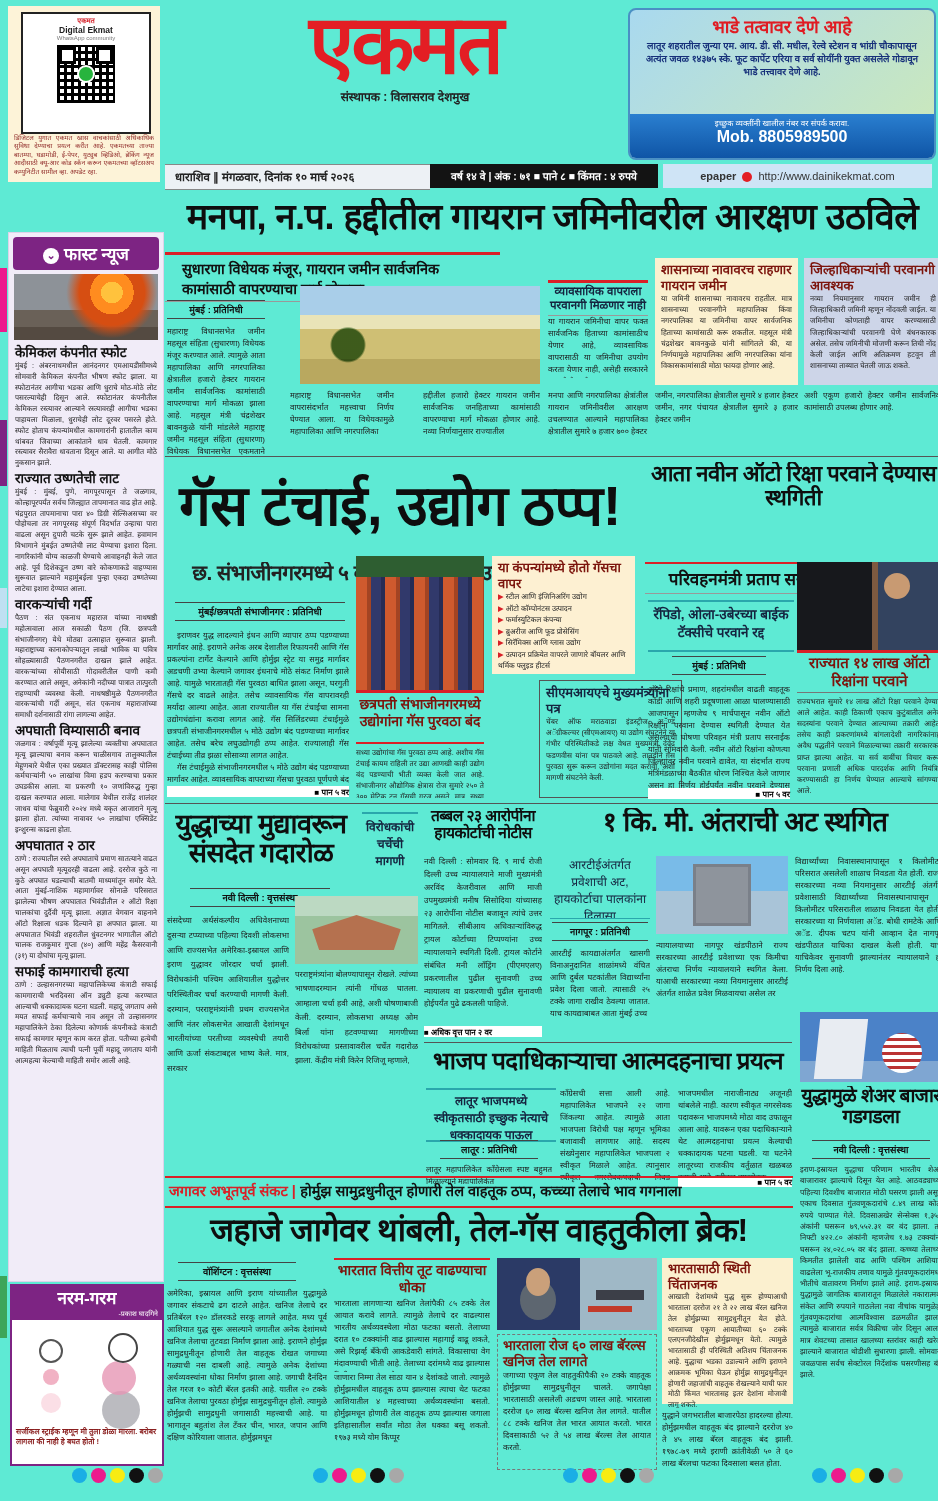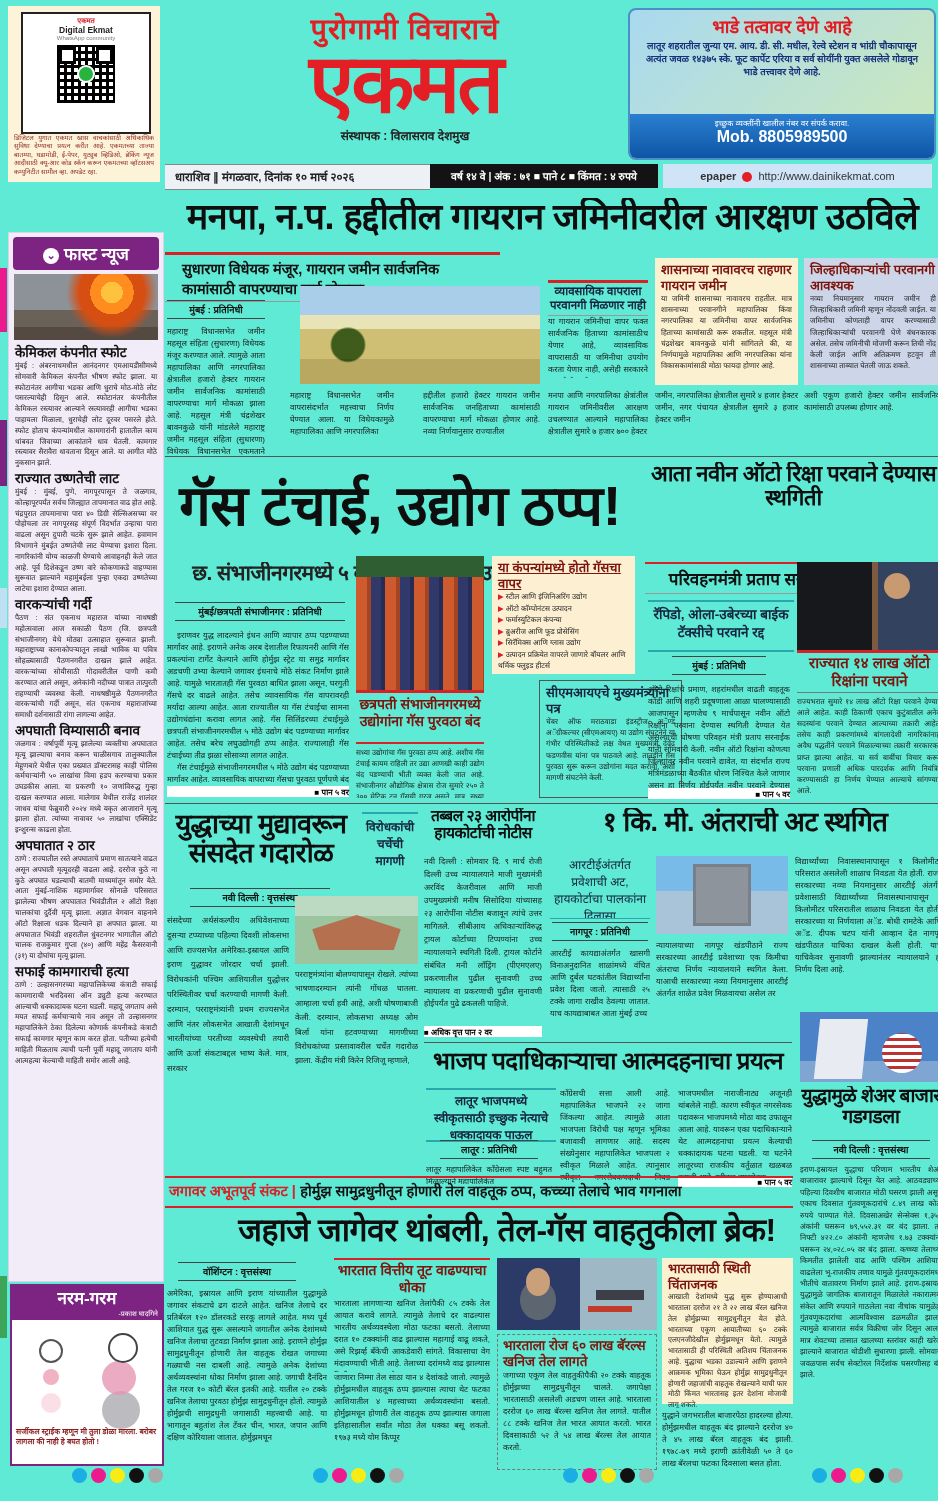--- a/index.html
+++ b/index.html
@@ -57,21 +57,20 @@
       <div style="text-align:center;font-weight:bold;font-size:8.5px;color:#222;">Digital Ekmat</div>
       <div style="text-align:center;font-size:6px;color:#777;">WhatsApp community</div>
       <div class="qr" style="margin:4px auto 0;width:58px;height:58px;">
           <span class="wicon"></span>
         </div>
     </div>
     <div class="abs ov" style="left:6px;top:128px;width:140px;height:46px;font-size:6.6px;line-height:1.28;color:#8a1f1f;text-align:justify;">डिजिटल युगात एकमत खास वाचकांसाठी अधिकाधिक सुविधा देण्याचा प्रयत्न करीत आहे. एकमतच्या ताज्या बातम्या, घडामोडी, ई-पेपर, युट्युब व्हिडिओ, ब्रेकिंग न्यूज आदीसाठी क्यू-आर कोड स्कॅन करून एकमतच्या व्हॉटसअप कम्युनिटीत सामील व्हा. अपडेट रहा.</div>
   </div>
 
   <div class="abs" style="left:190px;top:8px;width:430px;height:152px;text-align:center;">
-    <div style="color:#e31e24;font-weight:900;font-size:29px;letter-spacing:1px;">पुरोगामी विचाराचे</div>
     <div style="color:#e31e24;font-weight:900;font-size:82px;line-height:1.0;letter-spacing:-3px;margin-top:-4px;">एकमत</div>
     <div style="color:#222;font-weight:bold;font-size:12px;margin-top:2px;">संस्थापक : विलासराव देशमुख</div>
   </div>
 
   <div class="abs" style="left:628px;top:8px;width:304px;height:148px;border:2px solid #4a90c4;border-radius:8px;background:linear-gradient(135deg,#a9d9ef 0%,#cde9b9 100%);overflow:hidden;">
     <div style="color:#e01b22;font-weight:900;font-size:18px;text-align:center;margin-top:4px;">भाडे तत्वावर देणे आहे</div>
     <div class="ov" style="color:#16307a;font-weight:bold;font-size:9.5px;line-height:1.35;text-align:center;padding:2px 10px;height:72px;">लातूर शहरातील जुन्या एम. आय. डी. सी. मधील, रेल्वे स्टेशन व भांग्री चौकापासून अत्यंत जवळ १४३७५ स्के. फूट कार्पेट एरिया व सर्व सोयींनी युक्त असलेले गोडावून भाडे तत्त्वावर देणे आहे.</div>
     <div class="abs" style="left:0;bottom:0;width:100%;height:44px;background:linear-gradient(180deg,#2a7fd0,#0f55a6);text-align:center;">
       <div style="color:#fff;font-size:8px;margin-top:3px;">इच्छुक व्यक्तींनी खालील नंबर वर संपर्क करावा.</div>
       <div style="color:#fff;font-weight:900;font-size:16px;">Mob. 8805989500</div>
@@ -165,21 +164,21 @@
     </div>
   <div class="abs ov b" style="left:167px;top:630px;width:182px;height:168px;">
     <p>इराणवर युद्ध लादल्याने इंधन आणि व्यापार ठप्प पडण्याच्या मार्गावर आहे. इराणने अनेक अरब देशातील रिफायनरी आणि गॅस प्रकल्पांना टार्गेट केल्याने आणि होर्मुझ स्ट्रेट या समुद्र मार्गावर अडचणी उभ्या केल्याने जगावर इंधनाचे मोठे संकट निर्माण झाले आहे. यामुळे भारतातही गॅस पुरवठा बाधित झाला असून, घरगुती गॅसचे दर वाढले आहेत. तसेच व्यावसायिक गॅस वापरावरही मर्यादा आल्या आहेत. आता राज्यातील या गॅस टंचाईचा सामना उद्योगधंद्यांना करावा लागत आहे. गॅस सिलिंडरच्या टंचाईमुळे छत्रपती संभाजीनगरमधील ५ मोठे उद्योग बंद पडण्याच्या मार्गावर आहेत. तसेच बरेच लघुउद्योगही ठप्प आहेत. राज्यालाही गॅस टंचाईच्या तीव्र झळा सोसाव्या लागत आहेत.</p>
       <p>गॅस टंचाईमुळे संभाजीनगरमधील ५ मोठे उद्योग बंद पडण्याच्या मार्गावर आहेत. व्यावसायिक वापराच्या गॅसचा पुरवठा पूर्णपणे बंद झाल्याने अनेक उद्योग अडचणींत सापडले असून तब्बल ५ मोठे उद्योग बंद करण्याची वेळ उद्योजकांवर आली आहे. ऑटो इंडस्ट्री, फार्मा कंपन्या आणि स्टील उद्योगांवर</p>
   </div>
   <div class="abs" style="left:167px;top:786px;width:182px;text-align:right;font-weight:bold;font-size:8px;background:#fff;">■ पान ५ वर</div>
   <div class="abs photo-cyl" style="left:356px;top:556px;width:128px;height:134px;border-bottom:3px solid #d92027;"></div>
   <div class="abs btitle ov" style="left:356px;top:696px;width:128px;height:46px;font-size:14px;border-bottom:2px solid #d92027;">छत्रपती संभाजीनगरमध्ये उद्योगांना गॅस पुरवठा बंद</div>
   <div class="abs ov b" style="left:356px;top:748px;width:128px;height:50px;font-size:7.3px;">सध्या उद्योगांचा गॅस पुरवठा ठप्प आहे. अशीच गॅस टंचाई कायम राहिली तर उद्या आणखी काही उद्योग बंद पडण्याची भीती व्यक्त केली जात आहे. संभाजीनगर औद्योगिक क्षेत्रास रोज सुमारे २५० ते ३०० मेट्रिक टन गॅसची गरज असते. मात्र, सध्या गॅसचा पुरवठा पूर्णपणे बंद असल्याने उद्योगांवर मोठे संकट ओढवले आहे.</div>
   <div class="abs" style="left:492px;top:556px;width:143px;height:118px;background:#fdf0d2;padding:4px 6px;box-sizing:border-box;">
-    <div class="btitle" style="font-size:13px;text-align:left;text-decoration:underline;">या कंपन्यांमध्ये होतो गॅसचा वापर</div>
+    <div class="btitle" style="font-size:13px;text-align:left;">या कंपन्यांमध्ये होतो गॅसचा वापर</div>
     <div style="font-size:7.4px;line-height:1.55;color:#222;">
       <div><span style="color:#d92027;">▶</span> <span>स्टील आणि इंजिनिअरिंग उद्योग</span></div>
       <div><span style="color:#d92027;">▶</span> <span>ऑटो कॉम्पोनंटस उत्पादन</span></div>
       <div><span style="color:#d92027;">▶</span> <span>फर्मास्युटिकल कंपन्या</span></div>
       <div><span style="color:#d92027;">▶</span> <span>ब्रुअरीज आणि फूड प्रोसेसिंग</span></div>
       <div><span style="color:#d92027;">▶</span> <span>सिरॅमिक्स आणि ग्लास उद्योग</span></div>
       <div><span style="color:#d92027;">▶</span> <span>उत्पादन प्रक्रियेत वापरले जाणारे बॉयलर आणि थर्मिक फ्लुइड हीटर्स</span></div>
     </div>
   </div>
   <div class="abs" style="left:492px;top:680px;width:143px;height:118px;border:1px solid #555;padding:4px 6px;box-sizing:border-box;margin-left:47px;">
@@ -241,21 +240,21 @@
   <div class="abs ov hsec" style="left:800px;top:1086px;width:142px;height:52px;font-size:19px;">युद्धामुळे शेअर बाजार गडगडला</div>
   <div class="abs" style="left:812px;top:1140px;width:118px;">
       <div class="byline">नवी दिल्ली : वृत्तसंस्था</div>
     </div>
   <div class="abs ov b" style="left:800px;top:1164px;width:142px;height:326px;font-size:7.6px;">इराण-इस्रायल युद्धाचा परिणाम भारतीय शेअर बाजारावर झाल्याचे दिसून येत आहे. आठवड्याच्या पहिल्या दिवशीच बाजारात मोठी घसरण झाली असून एकाच दिवसात गुंतवणूकदारांचे ८.४९ लाख कोटी रुपये पाण्यात गेले. दिवसाअखेर सेन्सेक्स १,३५२ अंकांनी घसरून ७९,५५२.३१ वर बंद झाला. तर निफ्टी ४२२.८० अंकांनी म्हणजेच १.७३ टक्क्यांनी घसरून २४,०२८.०५ वर बंद झाला. कच्च्या तेलाच्या किमतीत झालेली वाढ आणि पश्चिम आशियात वाढलेला भू-राजकीय तणाव यामुळे गुंतवणूकदारांमध्ये भीतीचे वातावरण निर्माण झाले आहे. इराण-इस्रायल युद्धामुळे जागतिक बाजारातून मिळालेले नकारात्मक संकेत आणि रुपयाने गाठलेला नवा नीचांक यामुळेही गुंतवणूकदारांचा आत्मविश्वास डळमळीत झाला. त्यामुळे बाजारात सर्वत्र विक्रीचा जोर दिसून आला. मात्र शेवटच्या तासात खालच्या स्तरांवर काही खरेदी झाल्याने बाजारात थोडीशी सुधारणा झाली. सोमवारी जवळपास सर्वच सेक्टोरल निर्देशांक घसरणीसह बंद झाले.</div>
 
   <div class="abs ov nowrap" style="left:165px;top:1176px;width:628px;height:28px;border-top:2px solid #d92027;border-bottom:2px solid #d92027;line-height:26px;">
     <span style="color:#d92027;font-weight:900;font-size:14.5px;padding-left:4px;">जगावर अभूतपूर्व संकट |</span>
     <span style="color:#111;font-weight:900;font-size:14.5px;">होर्मुझ सामुद्रधुनीतून होणारी तेल वाहतूक ठप्प, कच्च्या तेलाचे भाव गगनाला</span>
   </div>
-  <div class="abs ov nowrap hsec" style="left:165px;top:1208px;width:628px;height:46px;font-size:32px;line-height:1.4;margin-left:28px;">जहाजे जागेवर थांबली, तेल-गॅस वाहतुकीला ब्रेक!</div>
+  <div class="abs ov nowrap hsec" style="left:165px;top:1208px;width:628px;height:46px;font-size:32px;line-height:1.4;">जहाजे जागेवर थांबली, तेल-गॅस वाहतुकीला ब्रेक!</div>
   <div class="abs" style="left:178px;top:1262px;width:118px;">
       <div class="byline">वॉशिंग्टन : वृत्तसंस्था</div>
     </div>
   <div class="abs ov b" style="left:167px;top:1288px;width:160px;height:200px;">अमेरिका, इस्रायल आणि इराण यांच्यातील युद्धामुळे जगावर संकटाचे ढग दाटले आहेत. खनिज तेलाचे दर प्रतिबॅरल १२० डॉलरकडे सरकू लागले आहेत. मध्य पूर्व आशियात युद्ध सुरू असल्याने जगातील अनेक देशांमध्ये खनिज तेलाचा तुटवडा निर्माण झाला आहे. इराणने होर्मुझ सामुद्रधुनीतून होणारी तेल वाहतूक रोखत जगाच्या गळ्याची नस दाबली आहे. त्यामुळे अनेक देशांच्या अर्थव्यवस्थांना धोका निर्माण झाला आहे. जगाची दैनंदिन तेल गरज १० कोटी बॅरल इतकी आहे. यातील २० टक्के खनिज तेलाचा पुरवठा होर्मुझ सामुद्रधुनीतून होतो. त्यामुळे होर्मुझची सामुद्रधुनी जगासाठी महत्त्वाची आहे. या भागातून बहुतांश तेल टँकर चीन, भारत, जपान आणि दक्षिण कोरियाला जातात. होर्मुझमधून</div>
   <div class="abs" style="left:334px;top:1258px;width:156px;">
     <div class="rule-red" style="height:2px;"></div>
     <div class="btitle" style="font-size:14px;padding:2px 0;">भारतात वित्तीय तूट वाढण्याचा धोका</div>
     <div class="b ov" style="height:74px;">भारताला लागणाऱ्या खनिज तेलांपैकी ८५ टक्के तेल आयात करावे लागते. त्यामुळे तेलाचे दर वाढल्यास भारतीय अर्थव्यवस्थेला मोठा फटका बसतो. तेलाच्या दरात १० टक्क्यांनी वाढ झाल्यास महागाई वाढू शकते, असे रिझर्व्ह बँकेची आकडेवारी सांगते. विकासाचा वेग मंदावण्याची भीती आहे. तेलाच्या दरांमध्ये वाढ झाल्यास वित्तीय तूट वाढू शकते.</div>
   </div>
   <div class="abs ov b" style="left:334px;top:1372px;width:156px;height:116px;">जाणारा निम्मा तेल साठा यान ४ देशांकडे जातो. त्यामुळे होर्मुझमधील वाहतूक ठप्प झाल्यास त्याचा थेट फटका आशियातील ४ महत्त्वाच्या अर्थव्यवस्थांना बसतो. होर्मुझमधून होणारी तेल वाहतूक ठप्प झाल्यास जगाला इतिहासातील सर्वांत मोठा तेल धक्का बसू शकतो. १९७३ मध्ये योम किप्पूर</div>

